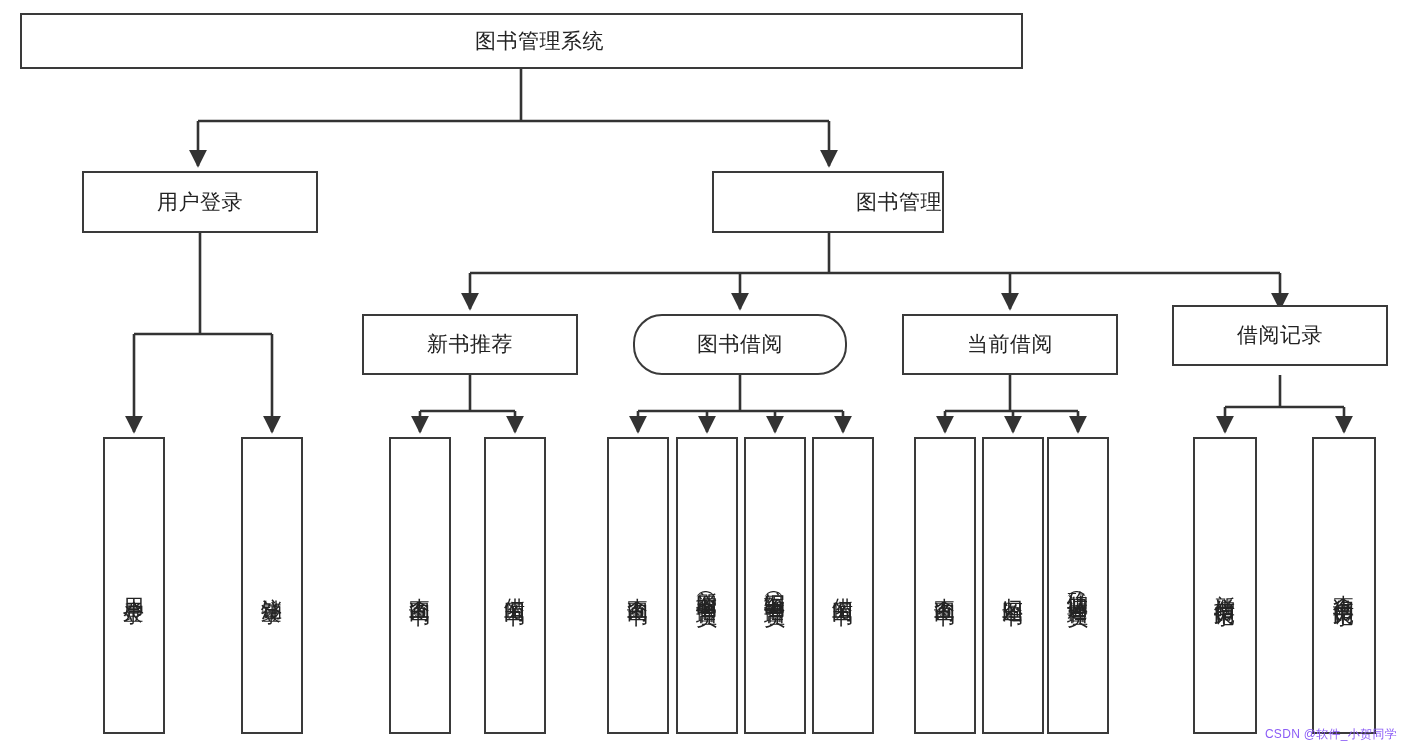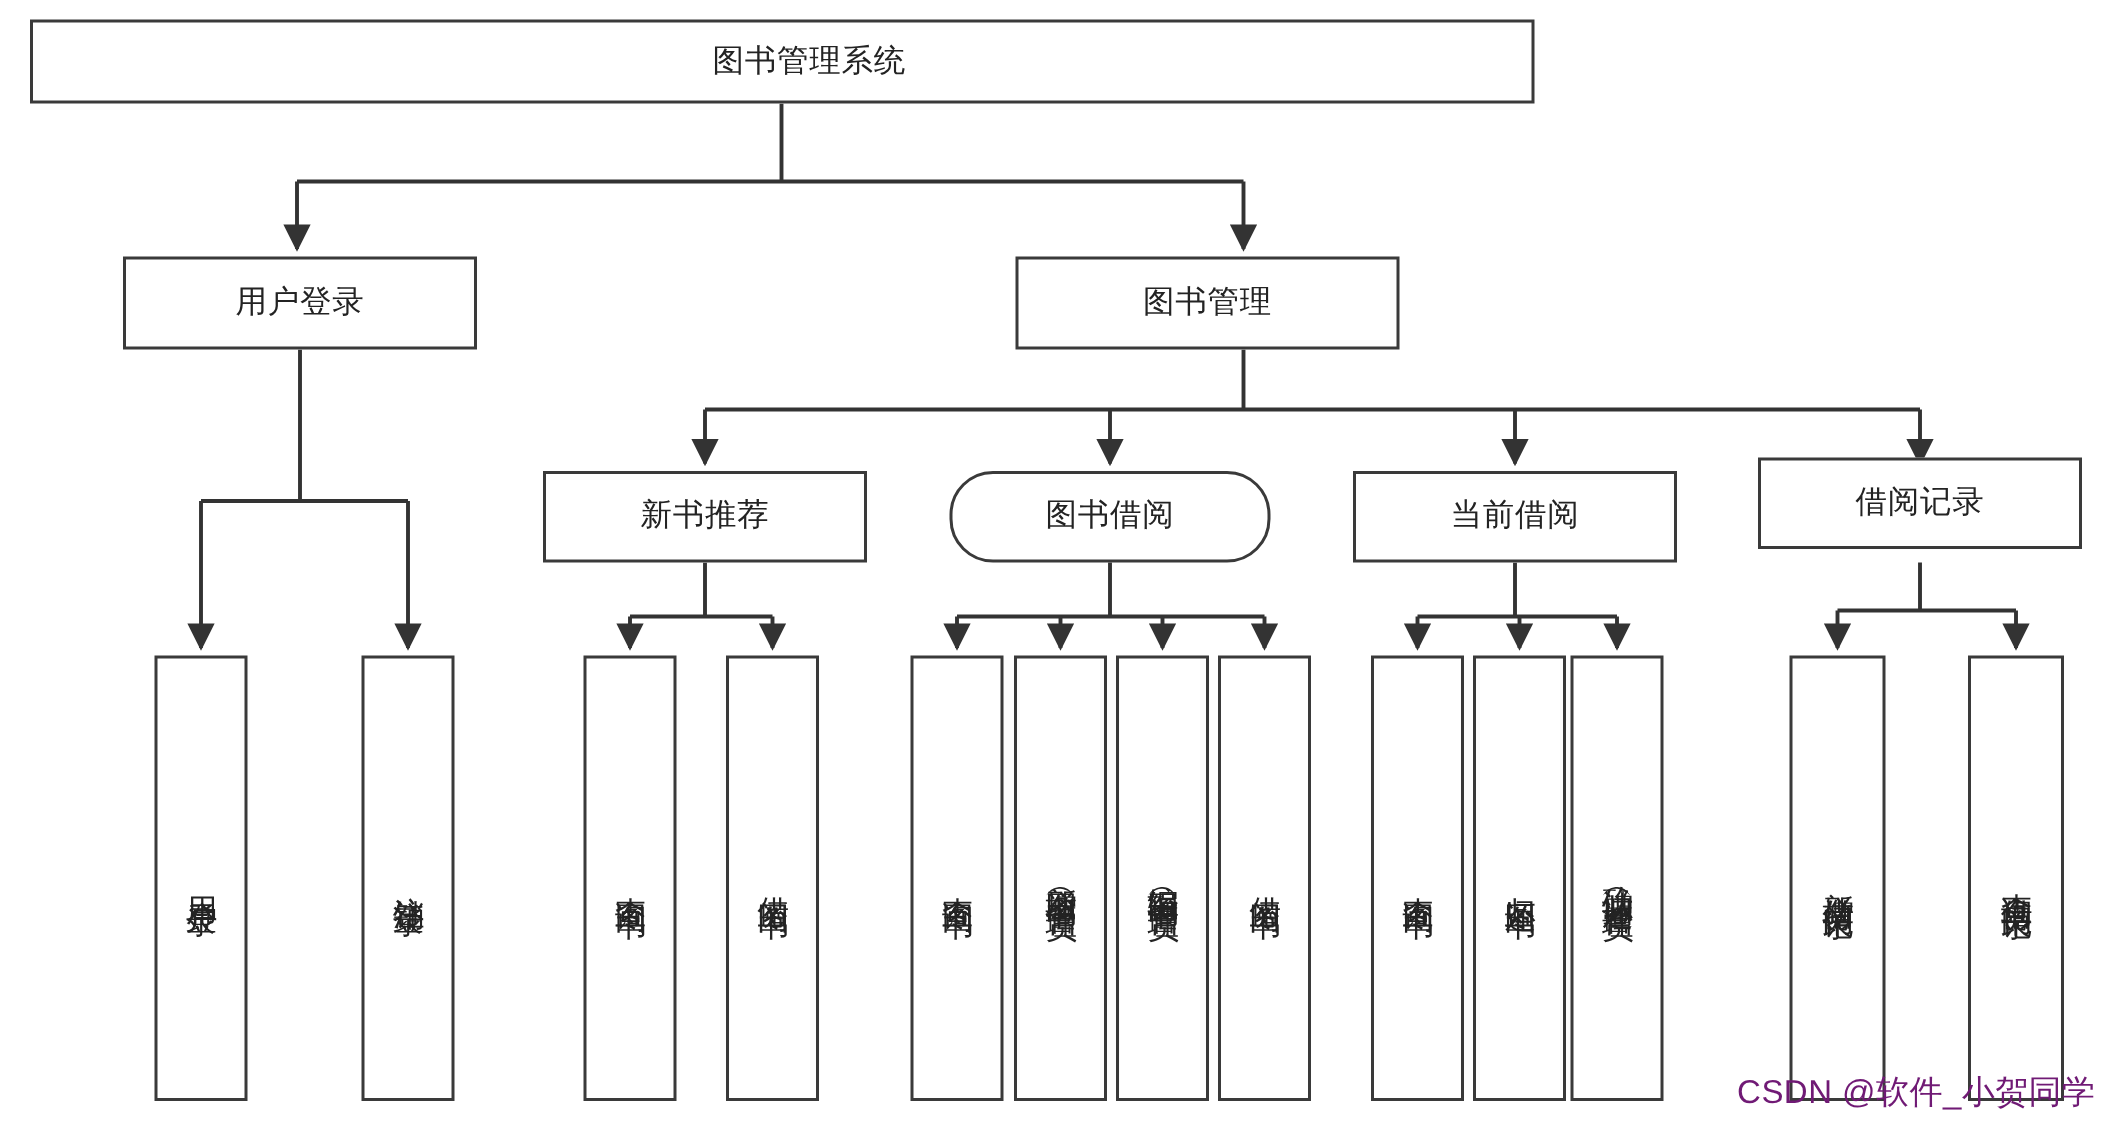--- a/index.html
+++ b/index.html
@@ -56,22 +56,22 @@
     text-orientation: upright;
     font-size: 21px;
     letter-spacing: 2.5px;
     line-height: 1;
     max-height: 100%;
   }
   .watermark {
     position: absolute;
     right: 8px;
     bottom: 4px;
-    font-size: 22px;
-    color: #701a75;
+    font-size: 12px;
+    color: #8b5cf6;
     z-index: 5;
     white-space: nowrap;
     letter-spacing: 0.3px;
   }
 </style>
 </head>
 <body>
 
 <div id="diagram-root">
 
@@ -128,21 +128,21 @@
     </g>
   </svg>
 
   <div class="node horizontal" style="left:20px; top:13px; width:1003px; height:56px;padding-left:36px;">
     <span class="node-label">图书管理系统</span>
   </div>
 
   <div class="node horizontal" style="left:82px; top:171px; width:236px; height:62px;">
     <span class="node-label">用户登录</span>
   </div>
-  <div class="node horizontal" style="left:677px; top:171px; width:256px; height:62px;">
+  <div class="node horizontal" style="left:712px; top:171px; width:232px; height:62px;justify-content:flex-end;">
     <span class="node-label">图书管理</span>
   </div>
 
   <div class="node horizontal" style="left:362px; top:314px; width:216px; height:61px;">
     <span class="node-label">新书推荐</span>
   </div>
   <div class="node horizontal" style="left:633px; top:314px; width:214px; height:61px;border-radius:29px;">
     <span class="node-label">图书借阅</span>
   </div>
   <div class="node horizontal" style="left:902px; top:314px; width:216px; height:61px;">

